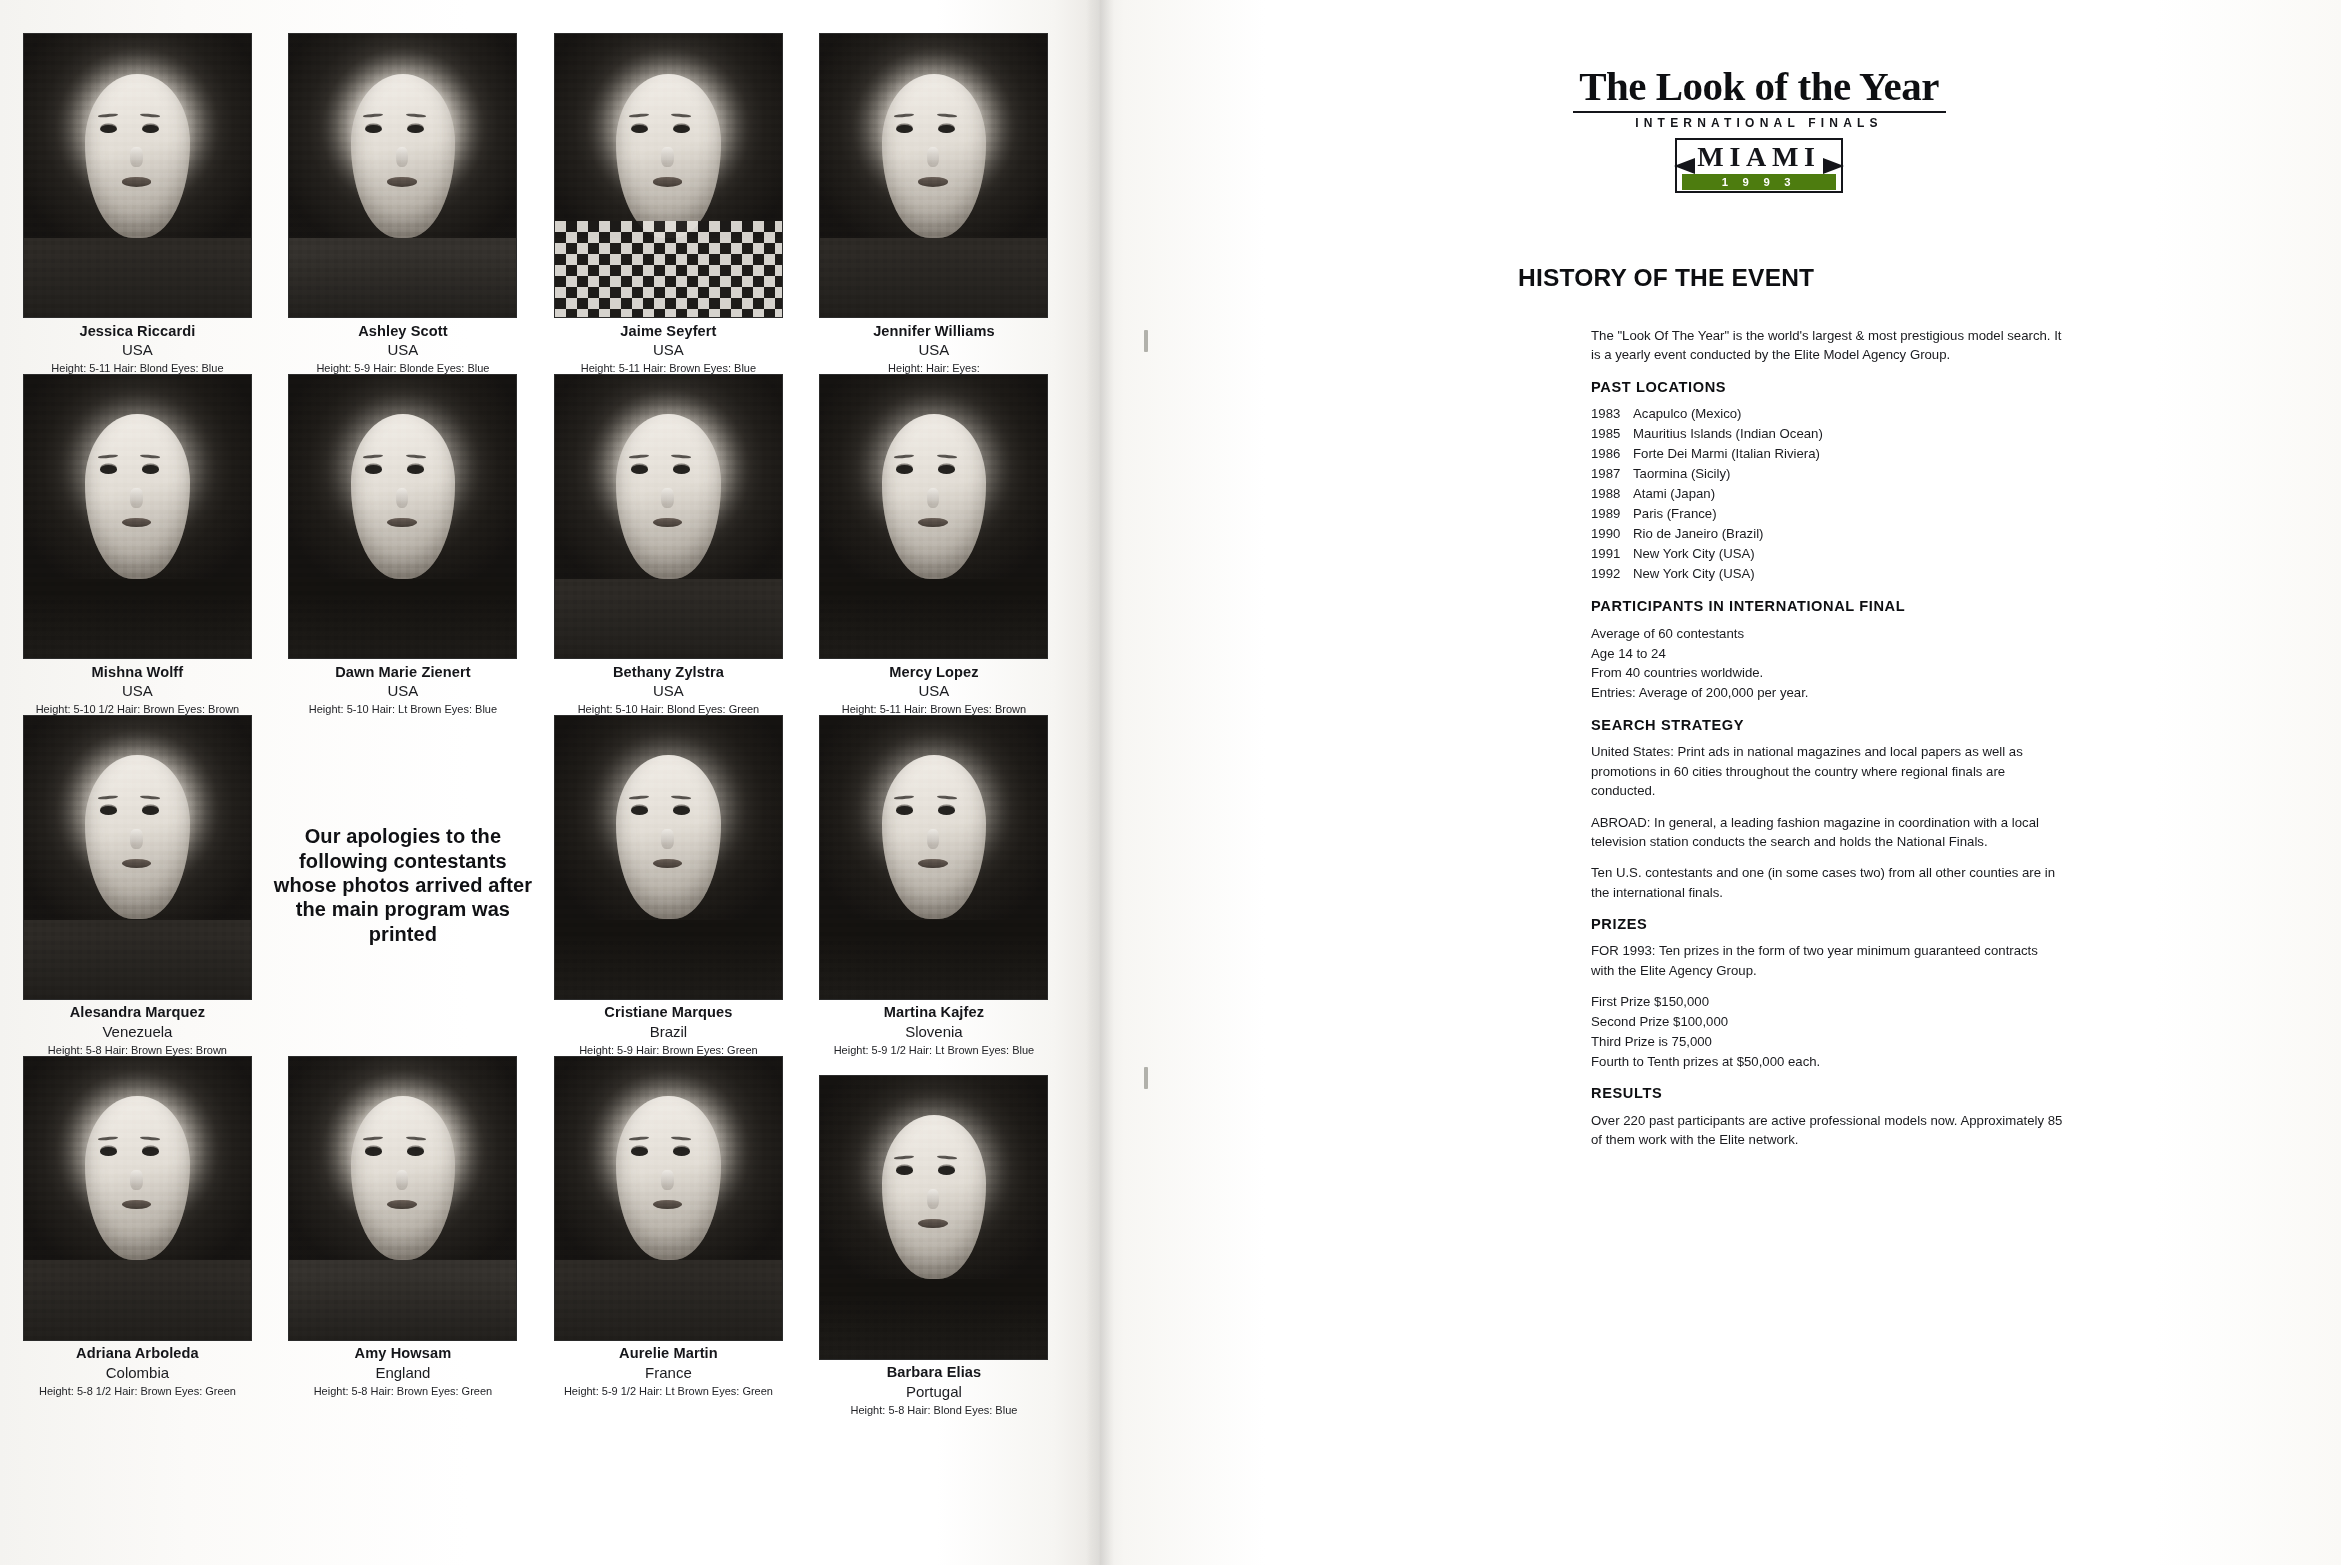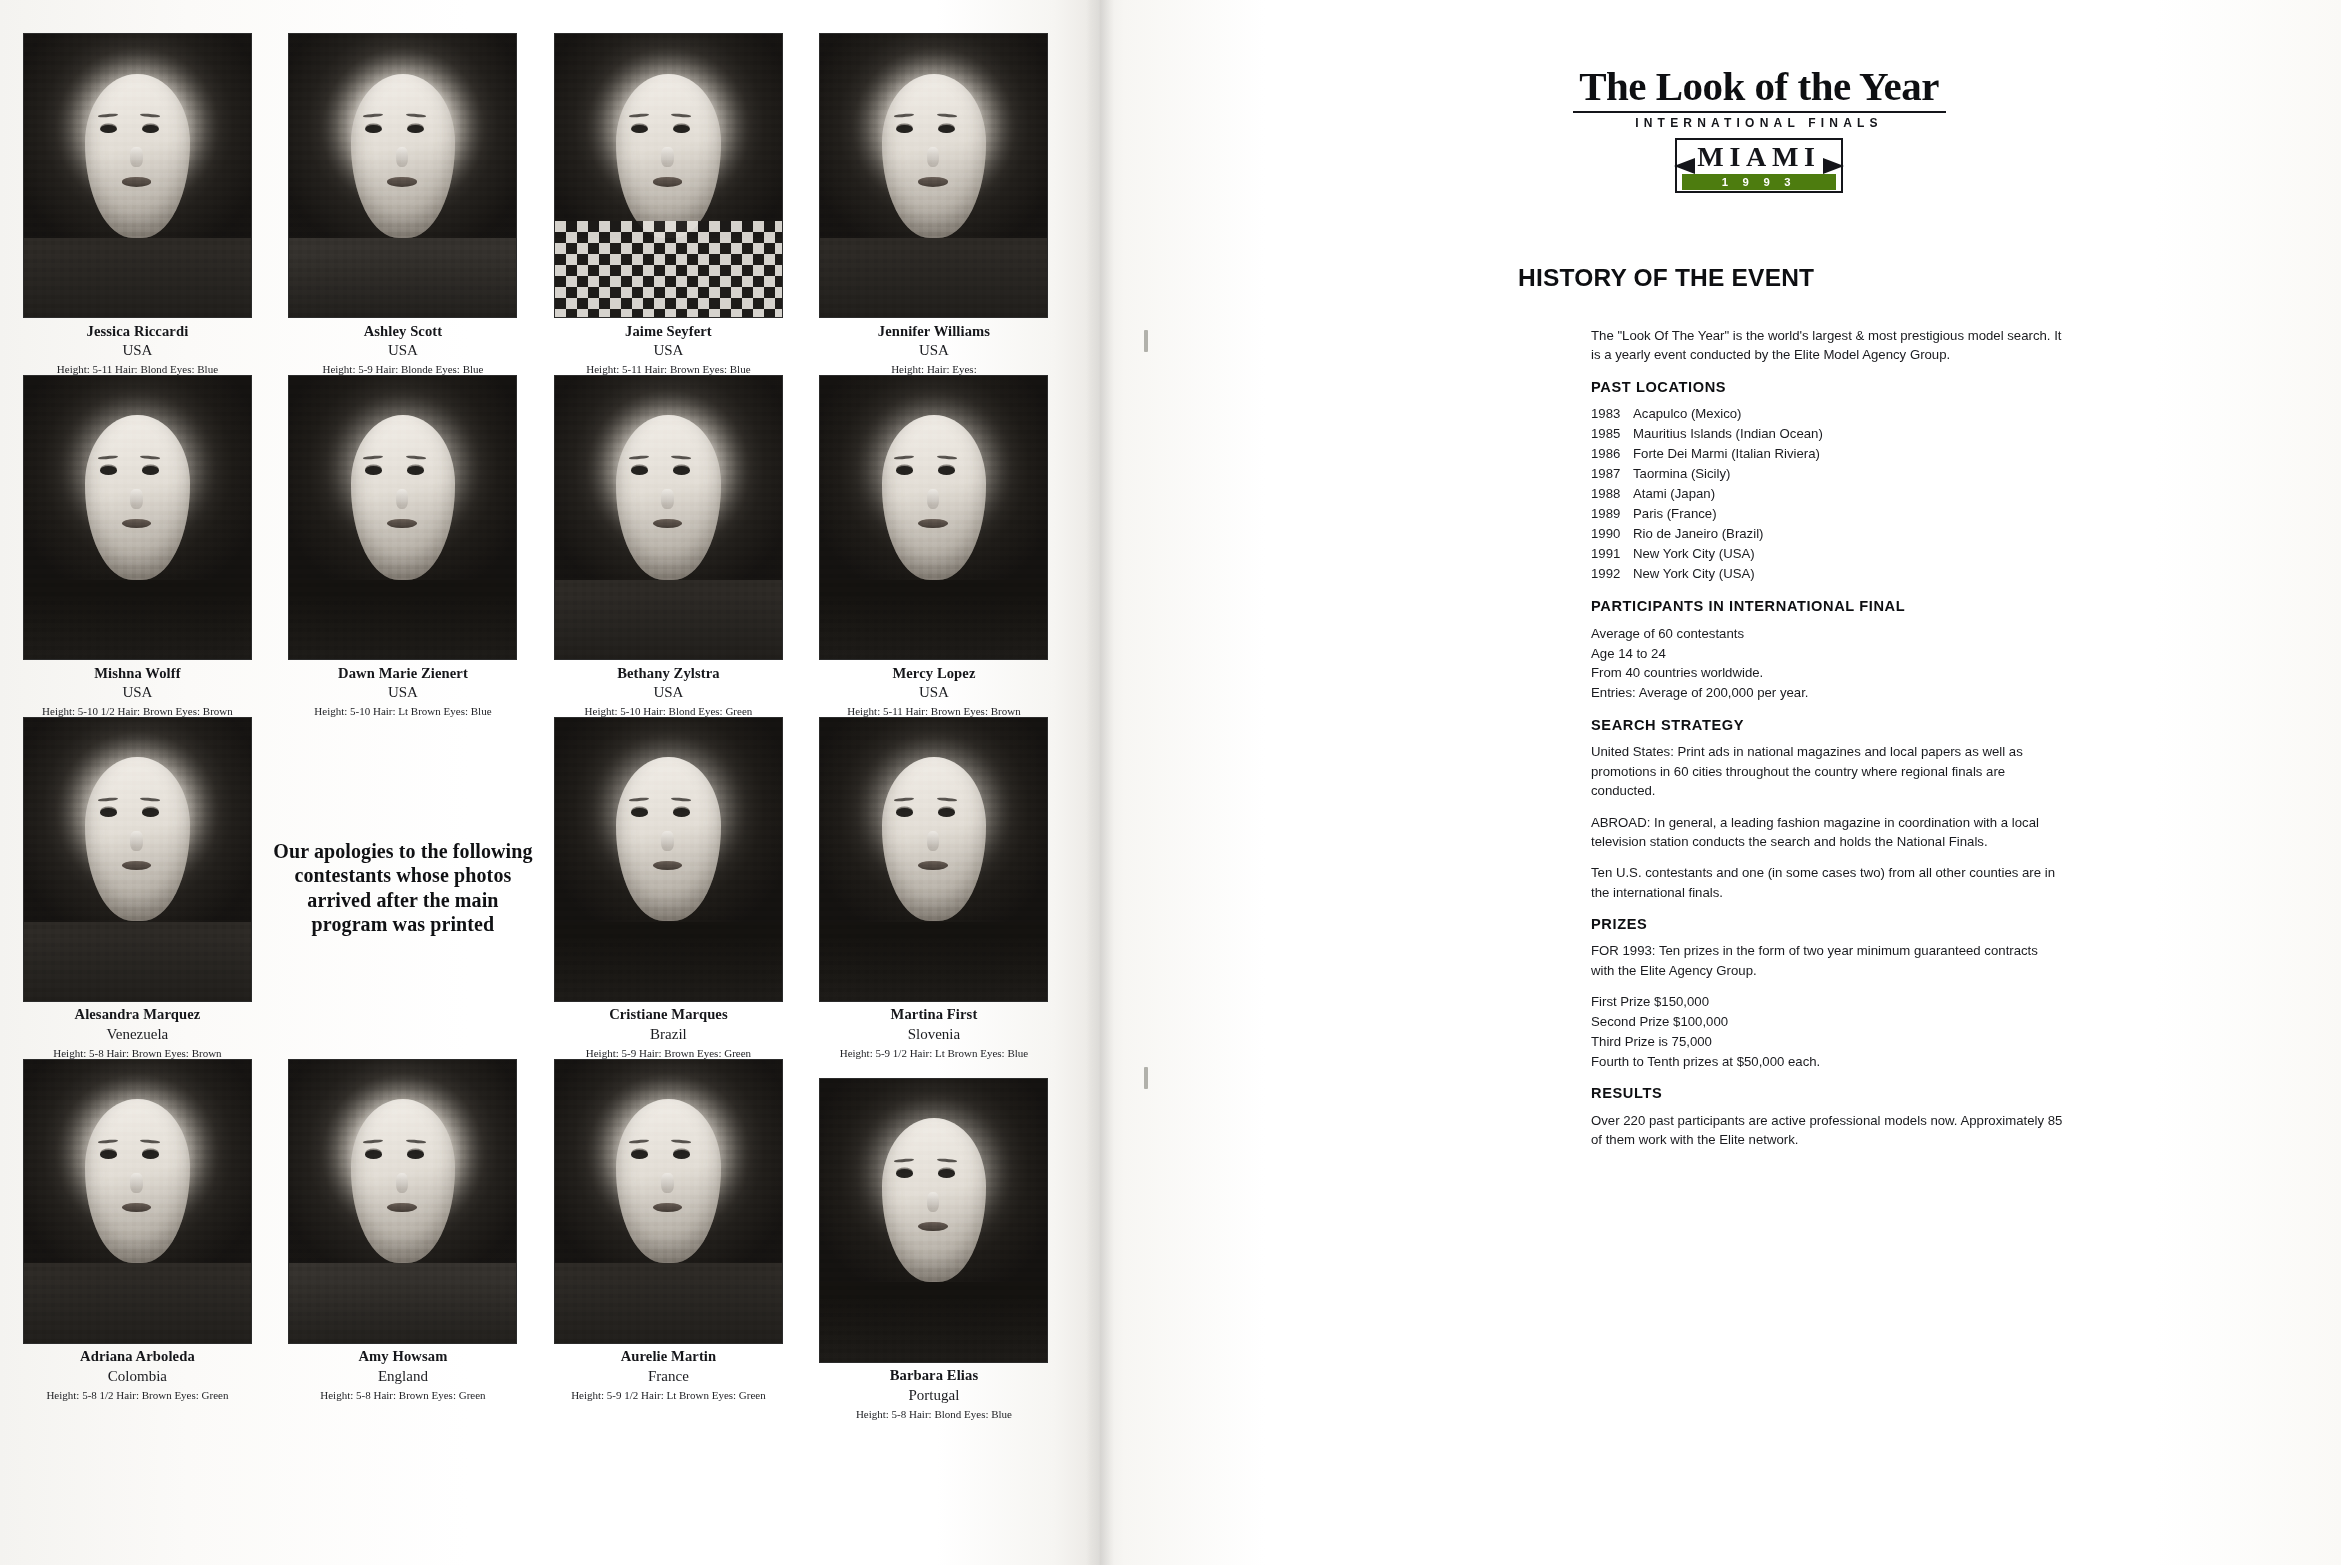--- a/index.html
+++ b/index.html
@@ -26,21 +26,20 @@
     background:#9a9992; border-radius:0.9px; opacity:.75;
   }
 
   
   #left-page {
     position:absolute; left:0; top:0; width:1086px; height:1565px;
   }
   .grid {
     position:absolute; left:4.7px; top:33px;
     width:1062px;
-    font-family:Liberation Serif, serif;
   }
   .row { display:flex; }
   .cell { width:267px; position:relative; }
   .photo-wrap { position:relative; display:flex; justify-content:center; }
   .photo {
     width:227px; height:283px;
     border:1.4px solid #2b2b2b;
     position:relative; overflow:hidden;
     background:#8c8c8c;
   }
@@ -430,21 +429,21 @@
               <div class="brow r"></div>
           <div class="eye l"></div>
               <div class="eye r"></div>
           <div class="nose"></div>
               <div class="lips"></div>
           <div class="shoulder"></div>
               <div class="grain"></div>
         </div>
           </div>
         <div class="caption">
-          <div class="name">Martina First</div>
+          <div class="name">Martina Kajfez</div>
           <div class="country">Slovenia</div>
           <div class="stats">Height: 5-9 1/2  Hair: Lt Brown  Eyes: Blue</div>
         </div>
       </div>
     </div>
 
     <div class="row">
       <div class="cell">
         <div class="photo-wrap">
             <div class="photo">

